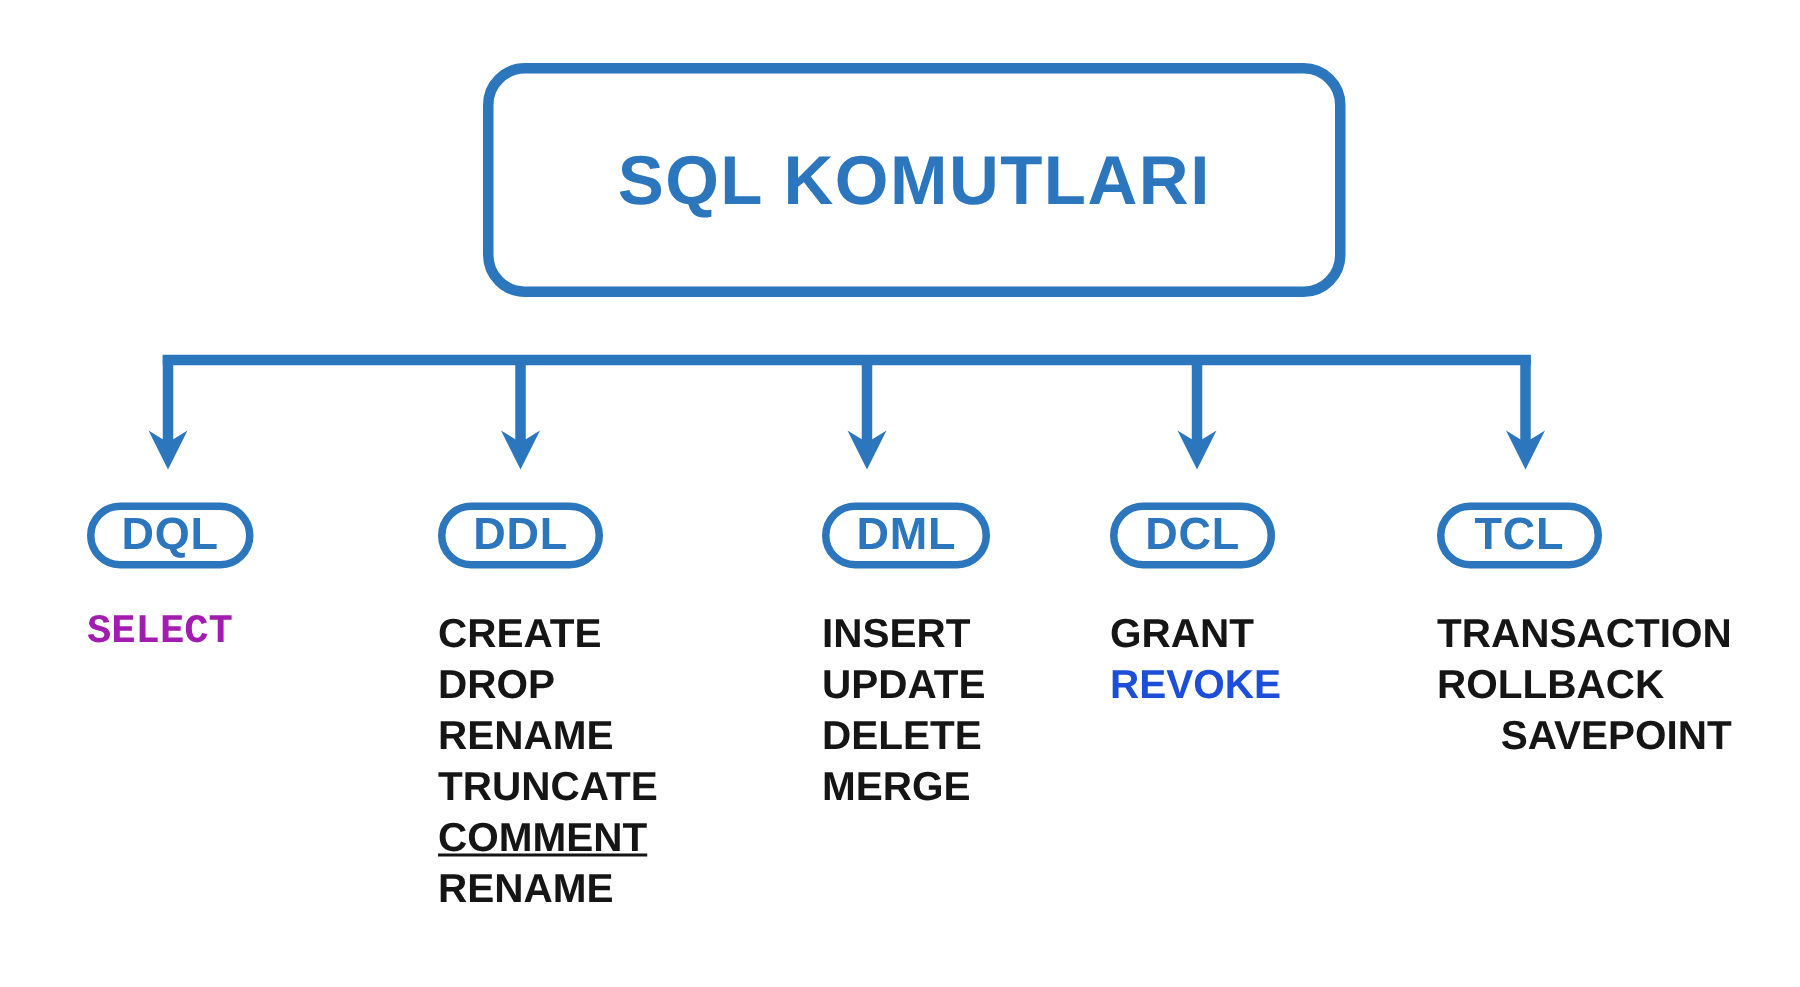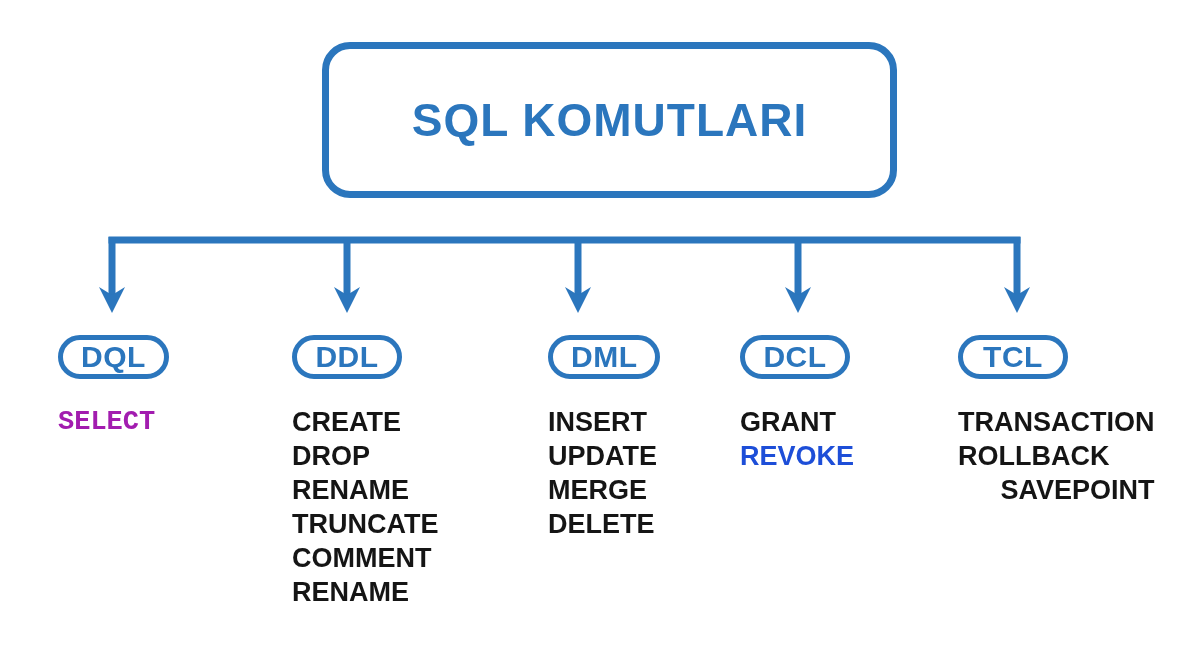--- a/index.html
+++ b/index.html
@@ -101,30 +101,30 @@
         </div><div class="command-list">
           <div class="command-item" style="color: #a21caf; font-family: Liberation Mono, monospace;">SELECT</div>
         </div></div>
       <div class="category-column" style="left: 292px;"><div class="category-box">
           <span class="category-label">DDL</span>
         </div><div class="command-list">
           <div class="command-item" style="color: rgb(21, 21, 21);">CREATE</div>
           <div class="command-item" style="color: rgb(21, 21, 21);">DROP</div>
           <div class="command-item" style="color: rgb(21, 21, 21);">RENAME</div>
           <div class="command-item" style="color: rgb(21, 21, 21);">TRUNCATE</div>
-          <div class="command-item" style="color: rgb(21, 21, 21);">COMMENT</div>
+          <div class="command-item" style="color: rgb(21, 21, 21); text-decoration: underline;">COMMENT</div>
           <div class="command-item" style="color: rgb(21, 21, 21);">RENAME</div>
         </div></div>
       <div class="category-column" style="left: 548px;"><div class="category-box">
           <span class="category-label">DML</span>
         </div><div class="command-list">
           <div class="command-item" style="color: rgb(21, 21, 21);">INSERT</div>
           <div class="command-item" style="color: rgb(21, 21, 21);">UPDATE</div>
+          <div class="command-item" style="color: rgb(21, 21, 21);">DELETE</div>
           <div class="command-item" style="color: rgb(21, 21, 21);">MERGE</div>
-          <div class="command-item" style="color: rgb(21, 21, 21);">DELETE</div>
         </div></div>
       <div class="category-column" style="left: 740px;"><div class="category-box">
           <span class="category-label">DCL</span>
         </div><div class="command-list">
           <div class="command-item" style="color: rgb(21, 21, 21);">GRANT</div>
           <div class="command-item" style="color: #1d4ed8;">REVOKE</div>
         </div></div>
       <div class="category-column" style="left: 958px;"><div class="category-box">
           <span class="category-label">TCL</span>
         </div><div class="command-list">

